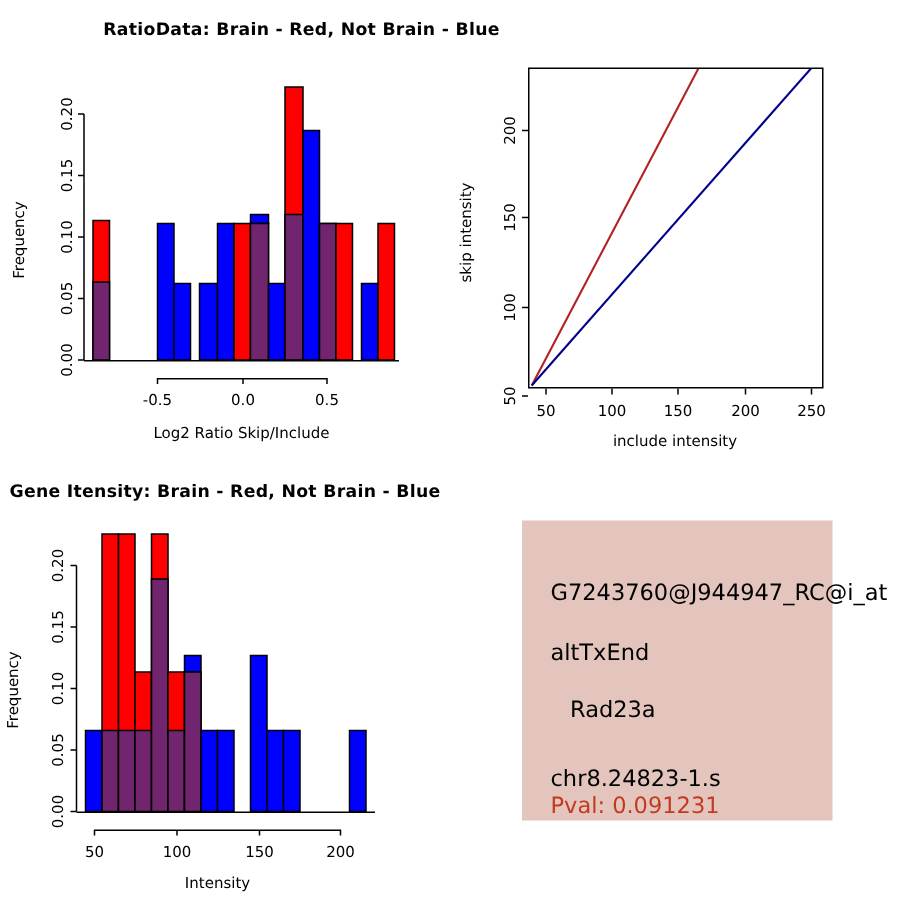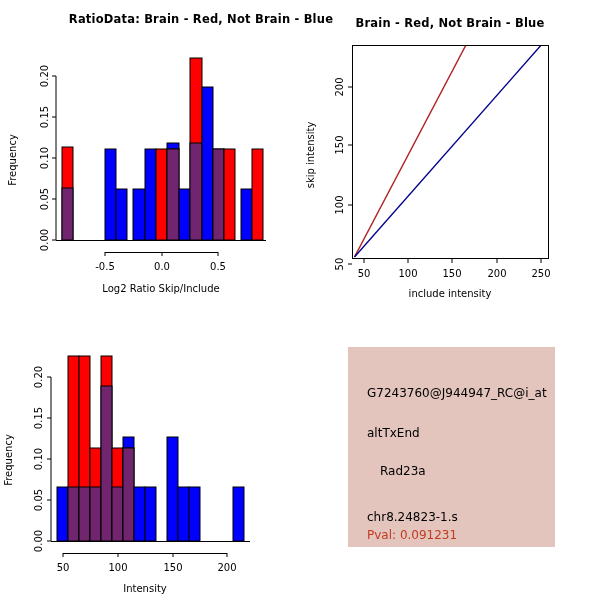--- a/index.html
+++ b/index.html
@@ -26,21 +26,21 @@
   .barRed{fill:#FF0000;stroke:#000;stroke-width:1;}
   .barBlue{fill:#0000FF;stroke:#000;stroke-width:1;}
   .barPurple{fill:#71256E;stroke:#000;stroke-width:1;}
 
   
   .infobox{
     position:absolute;left:48px;top:47px;width:207px;height:200px;
     background:#E3C5BD;
   }
   .infoline{
-    position:absolute;font-size:12px;color:#000;white-space:nowrap;
+    position:absolute;font-size:15px;color:#000;white-space:nowrap;
     font-family:"DejaVu Sans","Liberation Sans",sans-serif;
   }
   .infoline.pval{color:#C23A20;}
 </style>
 </head>
 <body>
 
 <div class="panel" id="p-ratio">
   <div class="ptitle" style="top:12px;">RatioData: Brain - Red, Not Brain - Blue</div>
   <svg width="300" height="300">
@@ -88,21 +88,20 @@
 
     <path class="axisline" d="M105,252 L105,256 M162,252 L162,256 M218,252 L218,256 M105,252.5 L218,252.5"></path>
     <text class="ticklabel" x="105" y="270" text-anchor="middle">-0.5</text>
     <text class="ticklabel" x="162" y="270" text-anchor="middle">0.0</text>
     <text class="ticklabel" x="218" y="270" text-anchor="middle">0.5</text>
     <text class="axlabel" x="161" y="292" text-anchor="middle">Log2 Ratio Skip/Include</text>
   </svg>
 </div>
 
 <div class="panel" id="p-scatter">
-  <div class="ptitle" style="top:16px;">Brain - Red, Not Brain - Blue</div>
   <svg width="300" height="300">
     <rect x="52.5" y="45.5" width="196" height="213" fill="none" stroke="#000" stroke-width="1"></rect>
 
     <clipPath id="scclip">
         <rect x="53" y="46" width="195" height="212"></rect>
       </clipPath>
     <g clip-path="url(#scclip)">
       <line x1="54.5" y1="257" x2="167" y2="43" stroke="#B22222" stroke-width="1.4"></line>
       <line x1="54.5" y1="257" x2="243" y2="43" stroke="#00008B" stroke-width="1.4"></line>
     </g>
@@ -149,20 +148,21 @@
     <text class="ticklabel" x="64" y="277" text-anchor="middle">50</text>
     <text class="ticklabel" x="108" y="277" text-anchor="middle">100</text>
     <text class="ticklabel" x="152" y="277" text-anchor="middle">150</text>
     <text class="ticklabel" x="197" y="277" text-anchor="middle">200</text>
     <text class="ticklabel" x="241" y="277" text-anchor="middle">250</text>
     <text class="axlabel" x="150" y="297" text-anchor="middle">include intensity</text>
   </svg>
 </div>
 
 <div class="panel" id="p-gene">
+  <div class="ptitle" style="top:20px;">Gene Itensity: Brain - Red, Not Brain - Blue</div>
   <svg width="300" height="300">
     <g>
       <rect class="barBlue" x="57" y="187" width="11" height="54"></rect>
 
       <rect class="barRed" x="68" y="56" width="11" height="185"></rect>
       <rect class="barPurple" x="68" y="187" width="11" height="54"></rect>
 
       <rect class="barRed" x="79" y="56" width="11" height="185"></rect>
       <rect class="barPurple" x="79" y="187" width="11" height="54"></rect>
 

